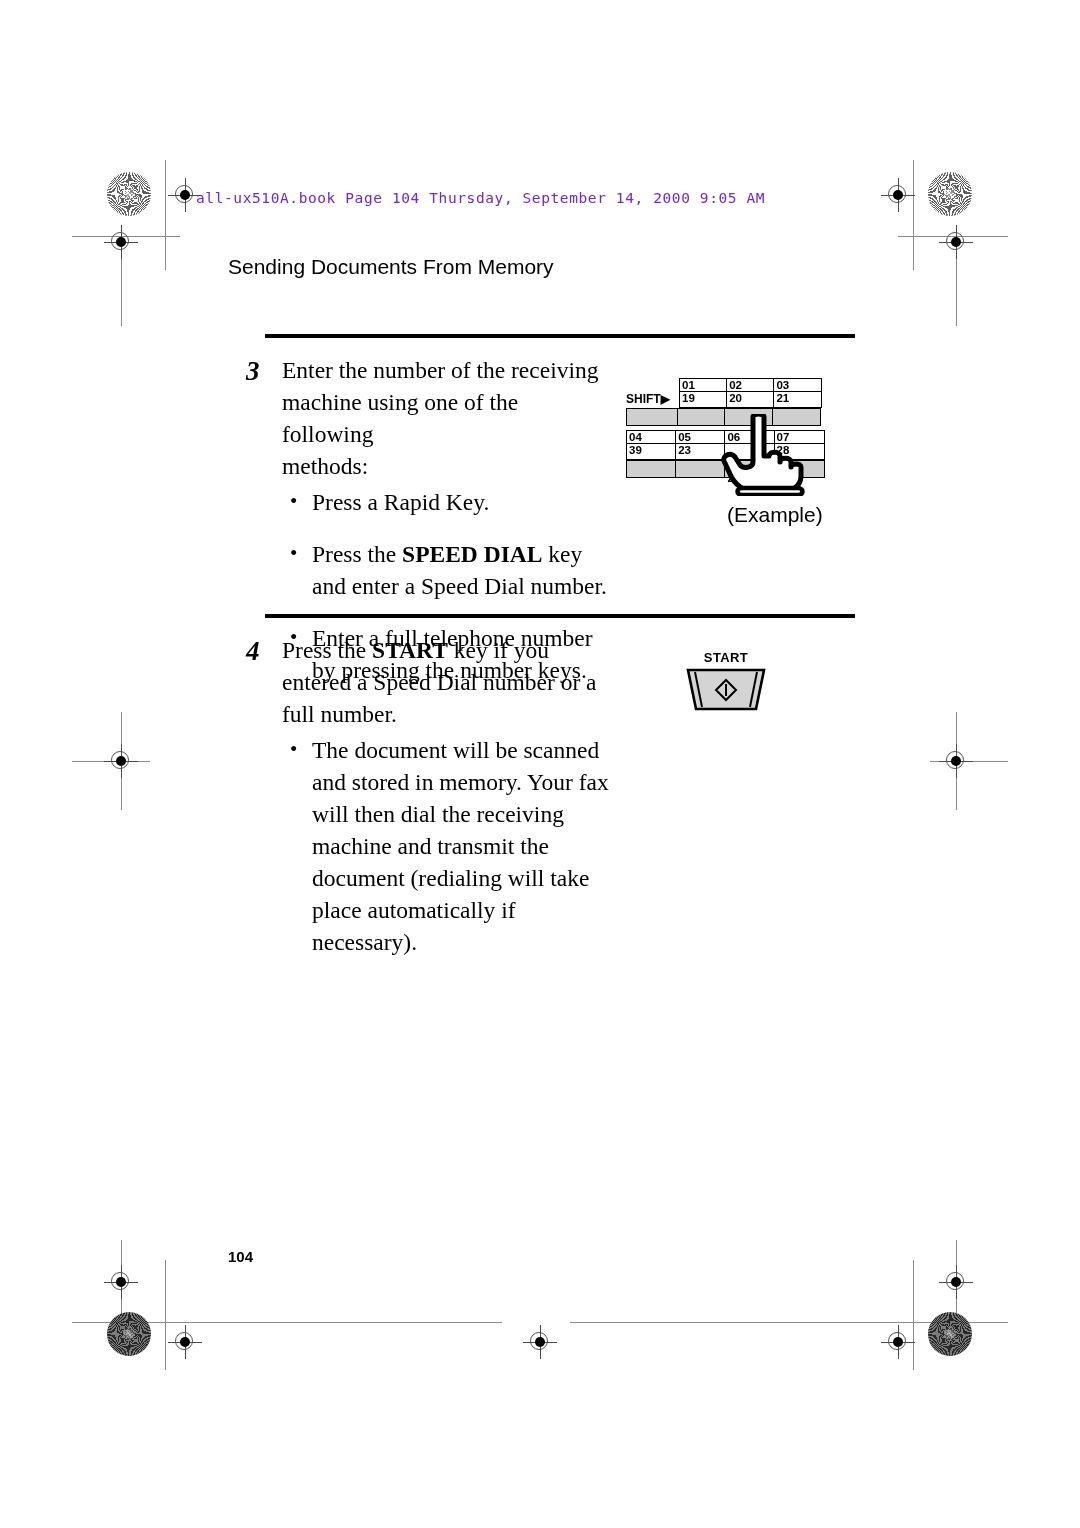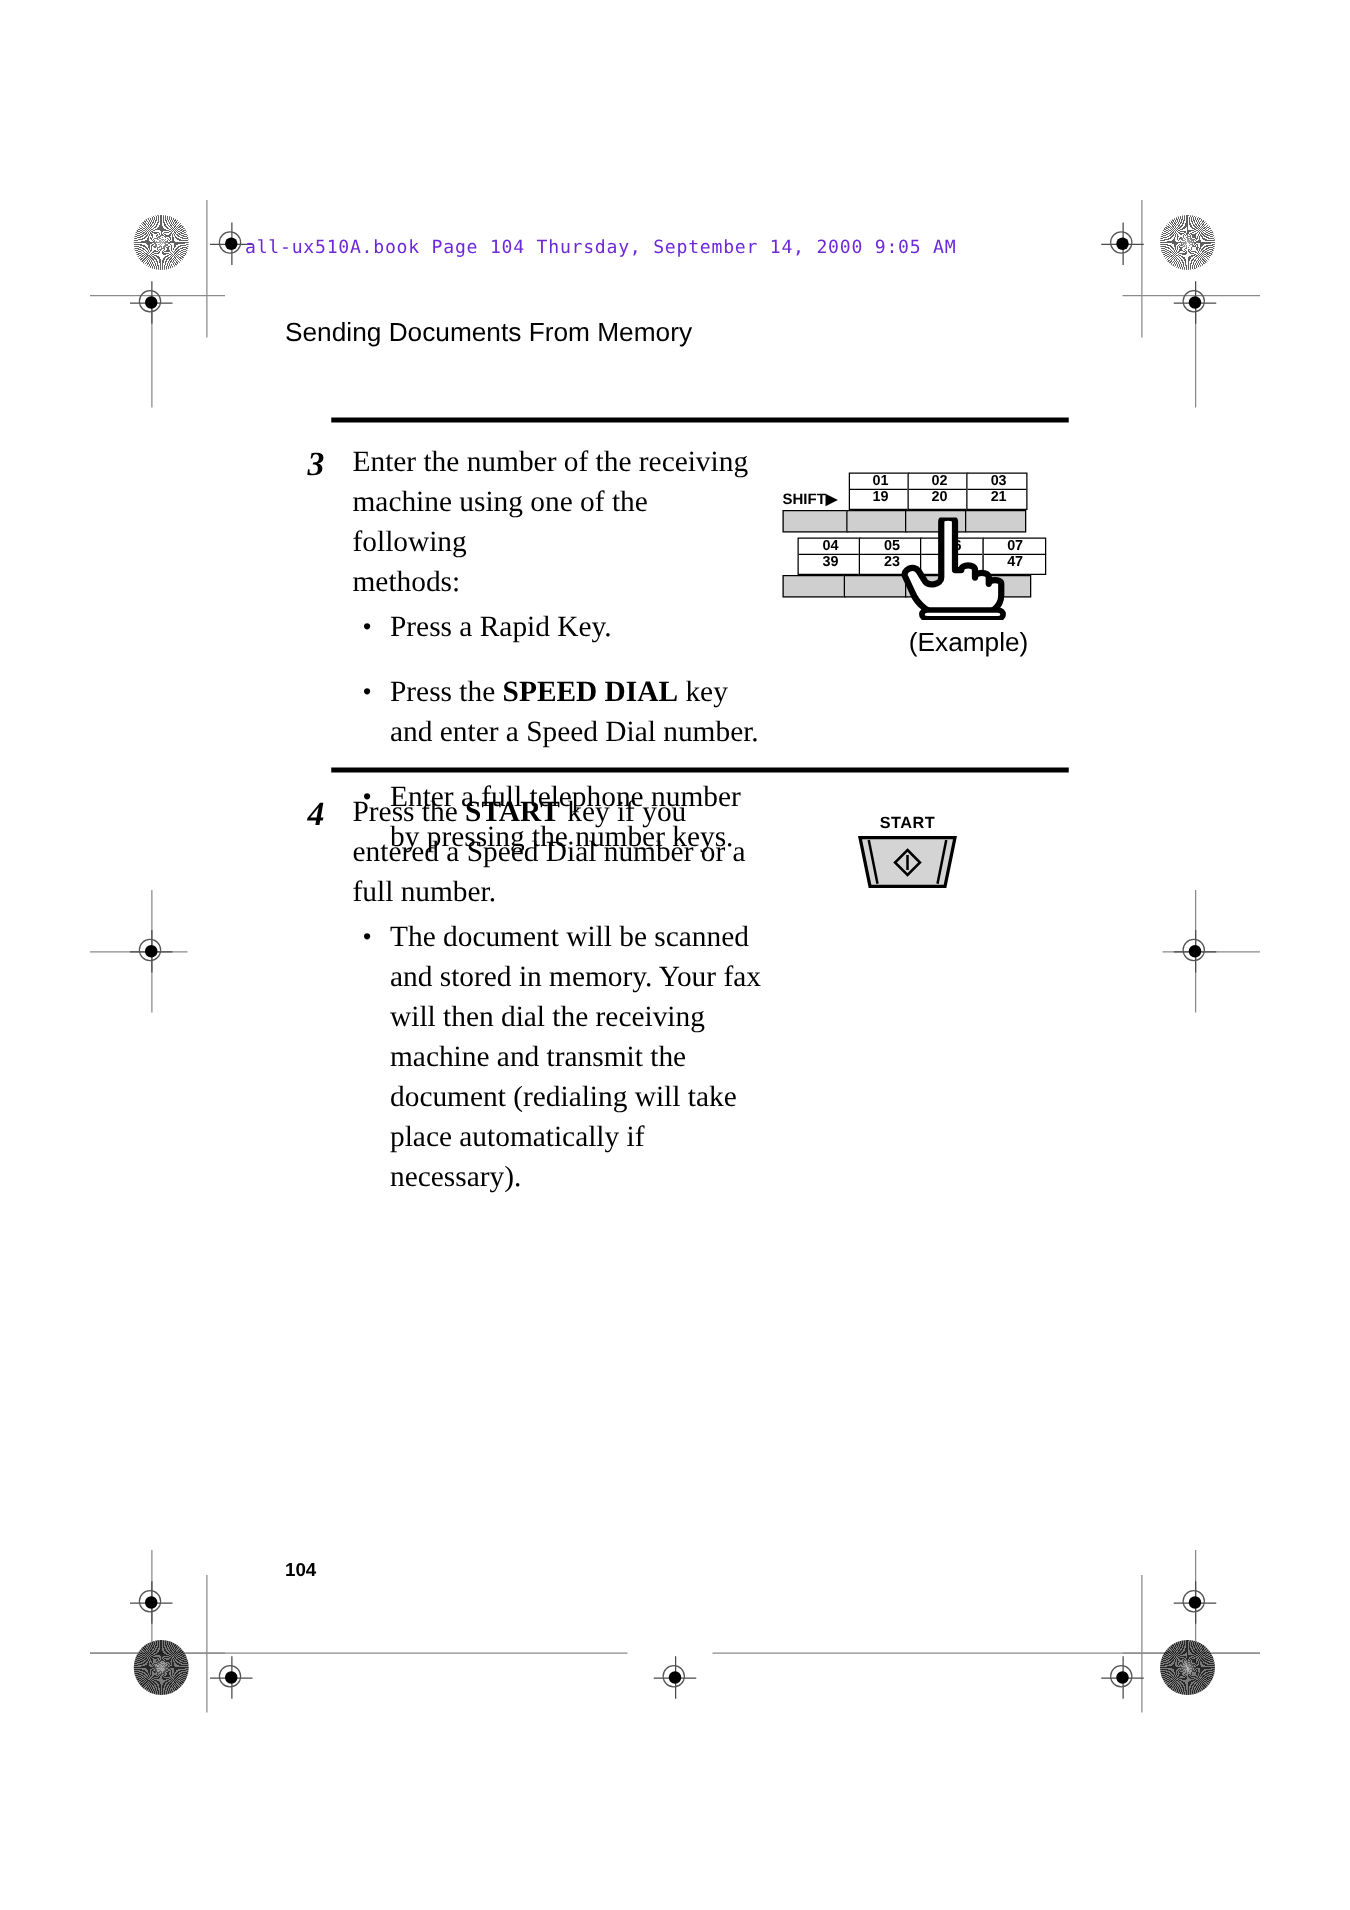--- a/index.html
+++ b/index.html
@@ -187,21 +187,20 @@
   }
   .rk-cell:first-child { margin-left: 0; }
   .rk-num {
     font-family: "Liberation Sans", sans-serif;
     font-weight: bold;
     font-size: 11.5px;
     line-height: 13px;
     padding-left: 2px;
     height: 13px;
     box-sizing: border-box;
-    text-align: center;
   }
   .rk-num.top {
     border-bottom: 1.6px solid #000;
   }
   .rk-keyrow {
     position: absolute;
     display: flex;
     height: 18px;
   }
   .rk-key {
@@ -412,36 +411,36 @@
       </div>
     </div>
 
     <div class="rk-keyrow" style="left:0px; top:30px;">
       <div class="rk-key" style="width:53px;"></div>
       <div class="rk-key" style="width:49px;"></div>
       <div class="rk-key" style="width:49px;"></div>
       <div class="rk-key" style="width:49px;"></div>
     </div>
 
-    <div class="rk-row-labels" style="left:12px; top:52px;">
+    <div class="rk-row-labels" style="left:0px; top:52px;">
       <div class="rk-cell" style="width:51px;">
         <div class="rk-num top">04</div>
         <div class="rk-num">39</div>
       </div>
       <div class="rk-cell" style="width:51px;">
         <div class="rk-num top">05</div>
         <div class="rk-num">23</div>
       </div>
       <div class="rk-cell" style="width:51px;gap:28px;">
         <div class="rk-num top">06</div>
         <div class="rk-num">24</div>
       </div>
       <div class="rk-cell" style="width:51px;">
         <div class="rk-num top">07</div>
-        <div class="rk-num">47</div>
+        <div class="rk-num">28</div>
       </div>
     </div>
 
     <div class="rk-keyrow" style="left:0px; top:82px;">
       <div class="rk-key" style="width:51px;"></div>
       <div class="rk-key" style="width:51px;"></div>
       <div class="rk-key" style="width:51px;"></div>
       <div class="rk-key" style="width:51px;"></div>
     </div>
   </div>

